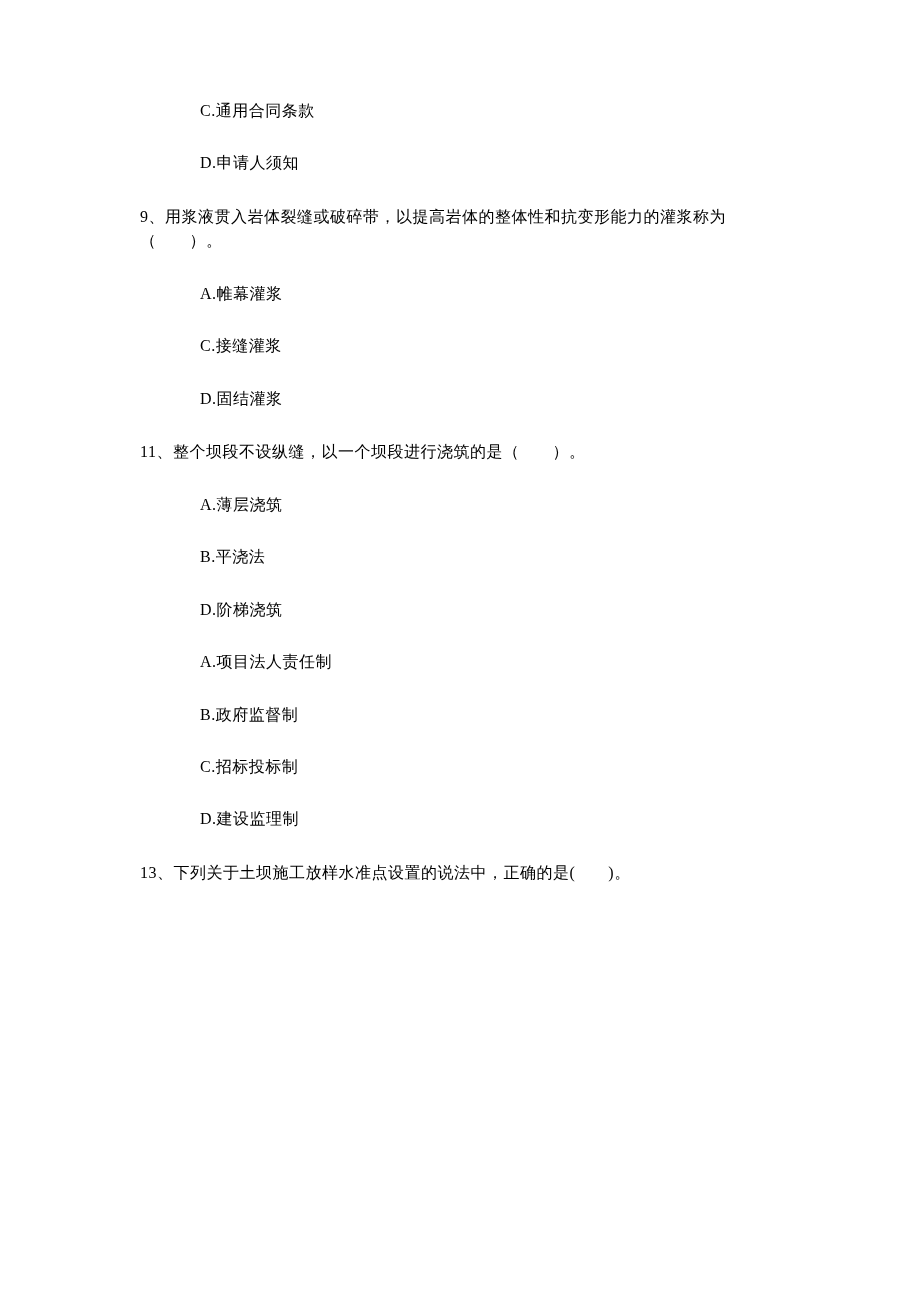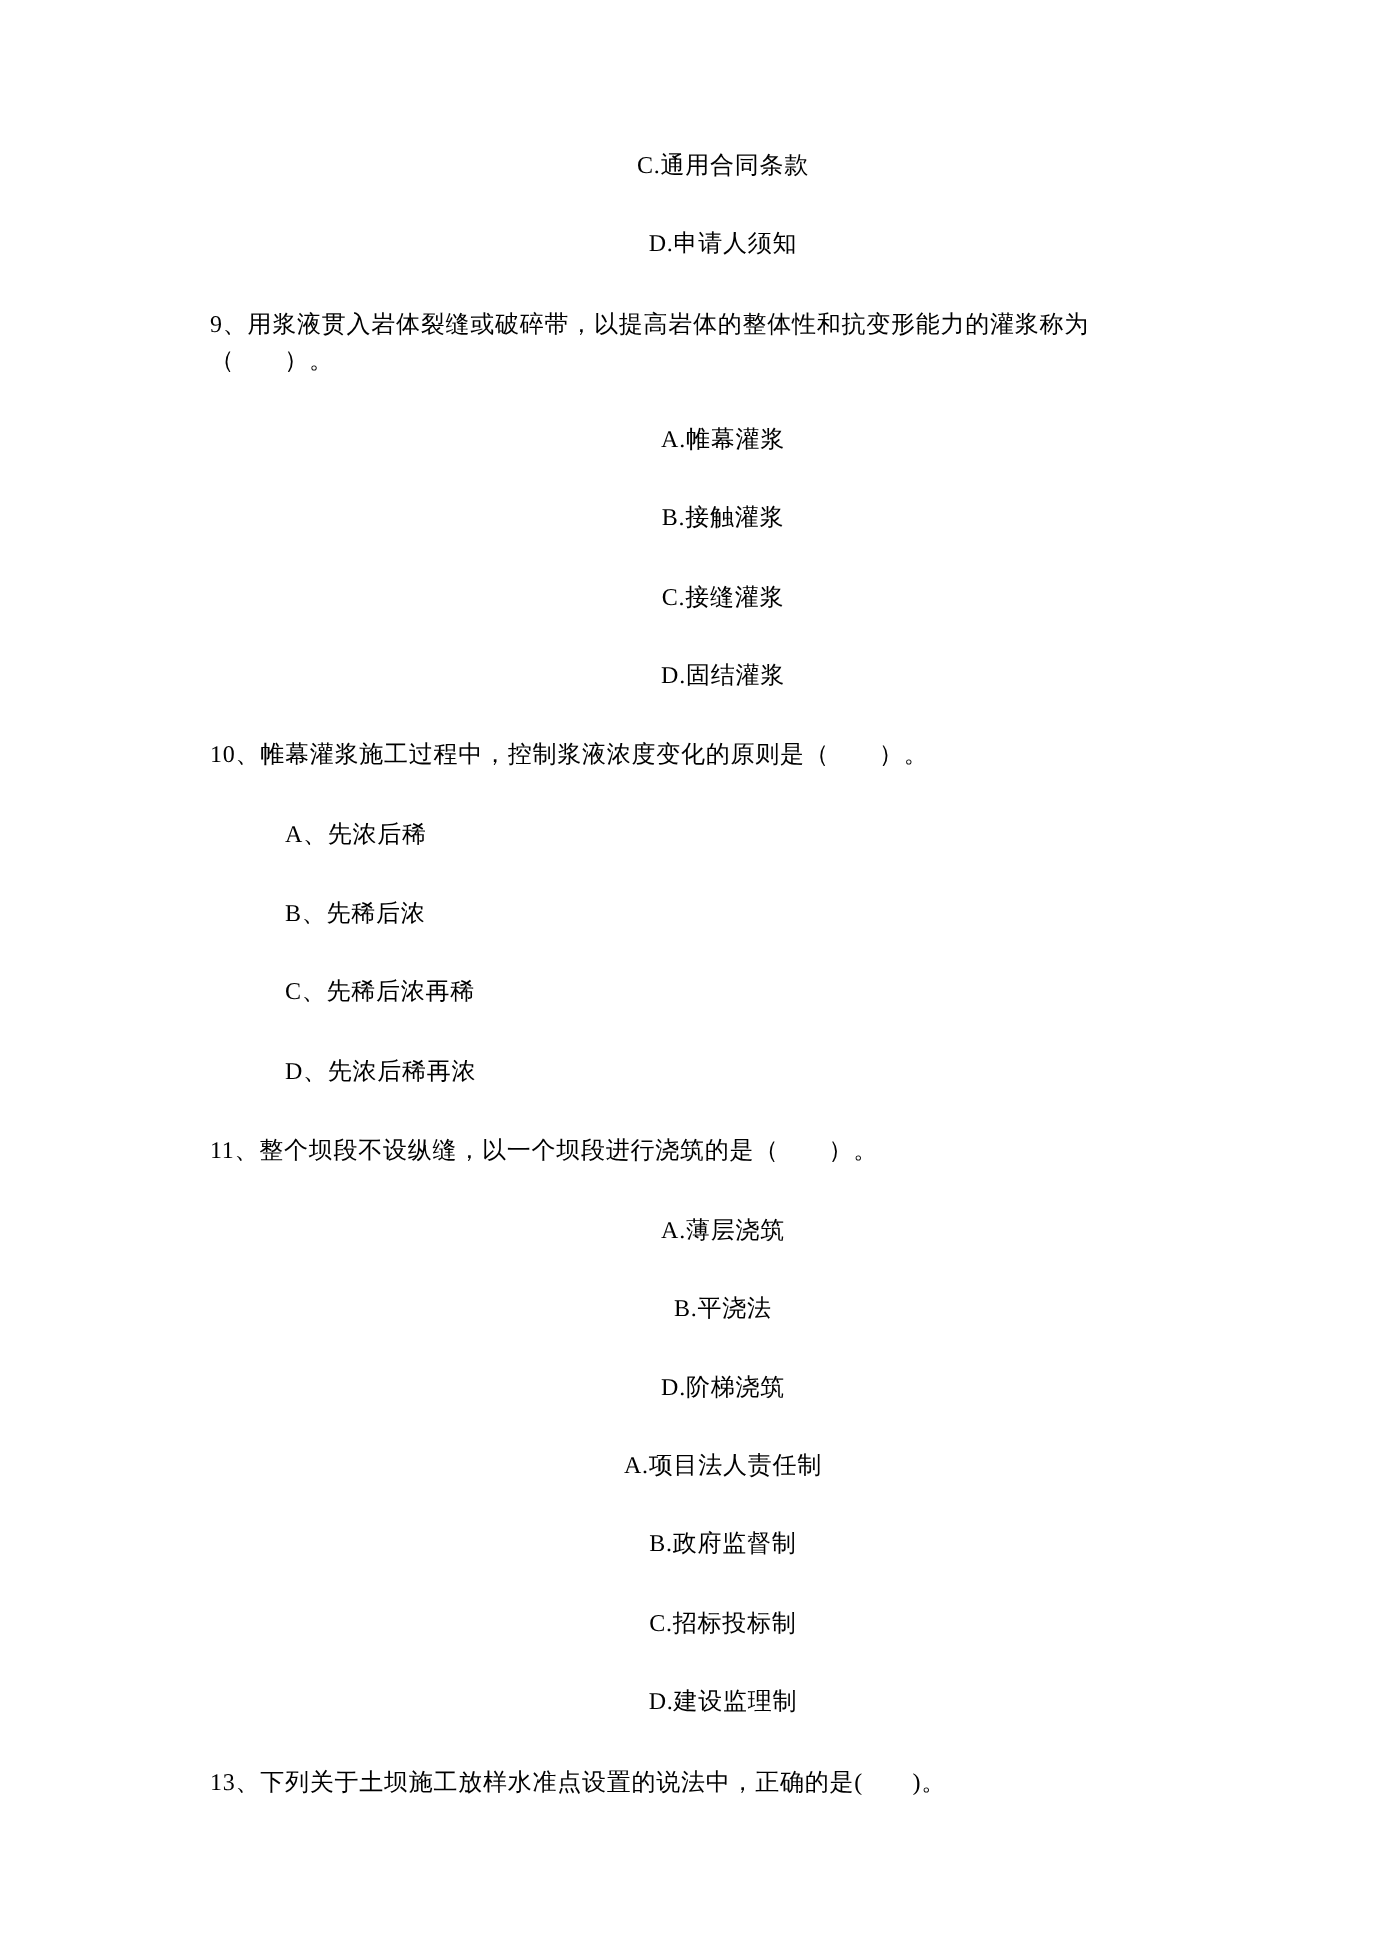--- a/index.html
+++ b/index.html
@@ -10,25 +10,24 @@
     color: #000;
     font-size: 16px;
   }
   .page {
     width: 920px;
     min-height: 1302px;
     padding: 100px 140px 40px 140px;
     position: relative;
   }
   .option {
-    margin-left: 44px;
+    margin-left: 60px;
     margin-bottom: 30px;
     line-height: 1.4;
     letter-spacing: 0.5px;
-    text-align: center;
   }
   .option-indent {
     margin-left: 50px;
     margin-bottom: 30px;
     line-height: 1.4;
     letter-spacing: 0.5px;
   }
   .question {
     margin-left: 0;
     margin-top: 14px;
@@ -44,32 +43,24 @@
 <div class="page">
 
   <div class="block">
     <div class="option">C.通用合同条款</div>
     <div class="option">D.申请人须知</div>
   </div>
 
   <div class="block">
     <div class="question">9、用浆液贯入岩体裂缝或破碎带，以提高岩体的整体性和抗变形能力的灌浆称为（　　）。</div>
     <div class="option">A.帷幕灌浆</div>
-    <div class="option">B.接触灌浆</div>
     <div class="option">C.接缝灌浆</div>
     <div class="option">D.固结灌浆</div>
   </div>
 
-  <div class="block">
-    <div class="question">10、帷幕灌浆施工过程中，控制浆液浓度变化的原则是（　　）。</div>
-    <div class="option-indent">A、先浓后稀</div>
-    <div class="option-indent">B、先稀后浓</div>
-    <div class="option-indent">C、先稀后浓再稀</div>
-    <div class="option-indent">D、先浓后稀再浓</div>
-  </div>
 
   <div class="block">
     <div class="question">11、整个坝段不设纵缝，以一个坝段进行浇筑的是（　　）。</div>
     <div class="option">A.薄层浇筑</div>
     <div class="option">B.平浇法</div>
     <div class="option">D.阶梯浇筑</div>
   </div>
 
   <div class="block">
     <div class="option">A.项目法人责任制</div>

